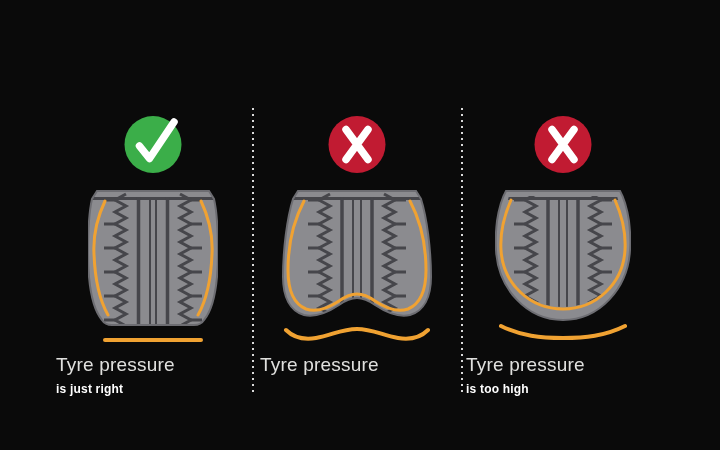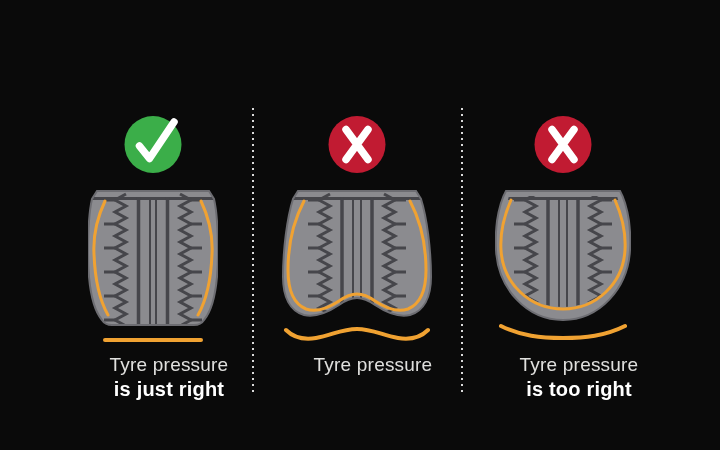--- a/index.html
+++ b/index.html
@@ -38,23 +38,23 @@
   .tyre{position:absolute;left:50%;transform:translateX(-50%);top:190px;}
   .ground{position:absolute;left:50%;transform:translateX(-50%);}
   .g1{top:335px}.g2{top:325px}.g3{top:322px}
   .tyre-body{fill:var(--tyre-body);}
   .tyre-edge{fill:none;stroke:var(--tyre-outline);stroke-width:2;}
   .tread{stroke:var(--tread);fill:none;stroke-linecap:butt;}
   .tw1{stroke-width:3.5}.tw2{stroke-width:2}.tw3{stroke-width:3}
   .orange-line{stroke:var(--orange);fill:none;stroke-linecap:round;}
   .ow{stroke-width:3}
   .ground-line{stroke:var(--orange);fill:none;stroke-linecap:round;stroke-width:4;}
-  .caption{position:absolute;top:354px;left:16px;width:100%;text-align:center;}
+  .caption{position:absolute;top:354px;left:8px;width:100%;}
   .caption-line1{display:block;font-size:19px;line-height:22px;font-weight:400;color:var(--text-secondary);letter-spacing:.2px;}
-  .caption-line2{display:block;font-size:20px;line-height:22px;font-weight:700;color:var(--text-primary);margin-top:2px;letter-spacing:.2px;}
+  .caption-line2{display:block;font-size:12px;line-height:22px;font-weight:700;color:var(--text-primary);margin-top:2px;letter-spacing:.2px;}
 </style>
 </head>
 <body>
 
 <div class="canvas">
 
   <div class="divider d1"></div>
   <div class="divider d2"></div>
 
   <section class="panel p1">
@@ -148,17 +148,17 @@
         <path class="tread tw3" d="M 106 10 H 117 M 106 34 H 117 M 106 58 H 117 M 106 82 H 117 M 106 106 H 117"></path>
       </g>
       <path class="orange-line ow" d="M 16 10 C 9 26 5 44 6 60 C 8 94 35 119 68 119 C 101 119 128 94 130 60 C 131 44 127 26 120 10"></path>
       <path class="tyre-edge" d="M 11 1 L 125 1 C 129 8 132 18 134 31 C 135 40 136 50 135 60 C 133 99 104 130 68 130 C 32 130 3 99 1 60 C 0 50 1 40 2 31 C 4 18 7 8 11 1 Z"></path>
     </svg>
     <svg class="ground g3" width="136" height="18" viewBox="0 0 136 18">
       <path class="ground-line" stroke-width="3.5" d="M 6 4 C 26 14 46 16 68 16 C 90 16 110 14 130 4"></path>
     </svg>
     <div class="caption">
       <span class="caption-line1">Tyre pressure</span>
-      <span class="caption-line2">is too right</span>
+      <span class="caption-line2">is too high</span>
     </div>
   </section>
 
 </div>
 
 </body></html>

